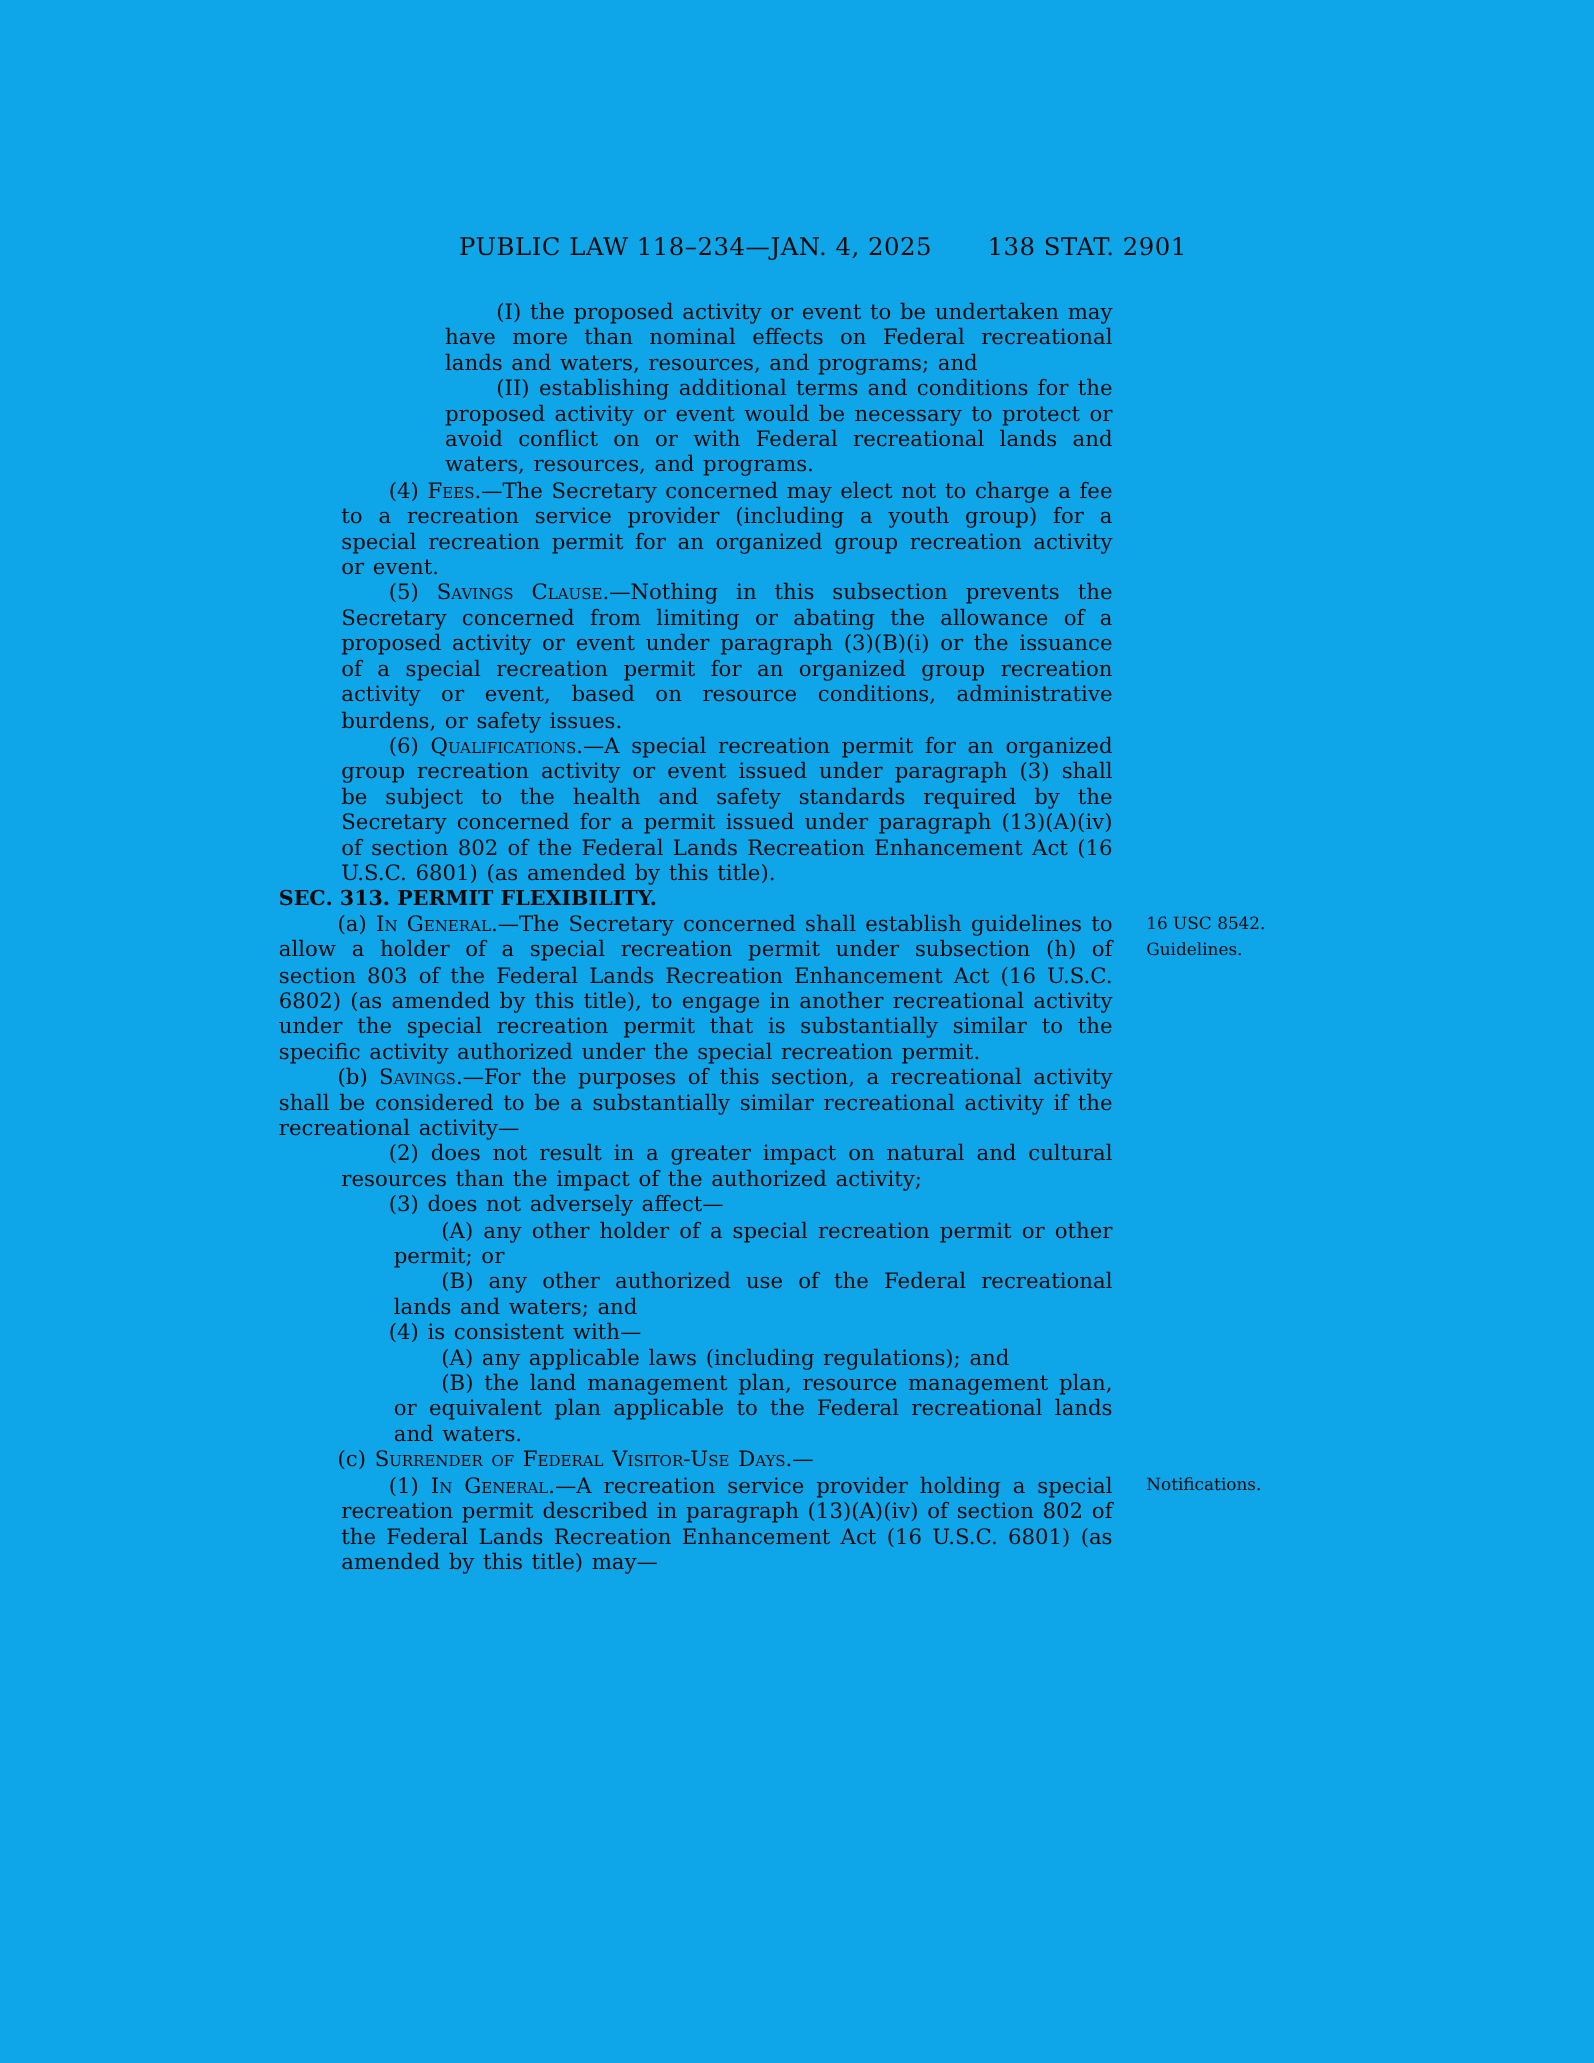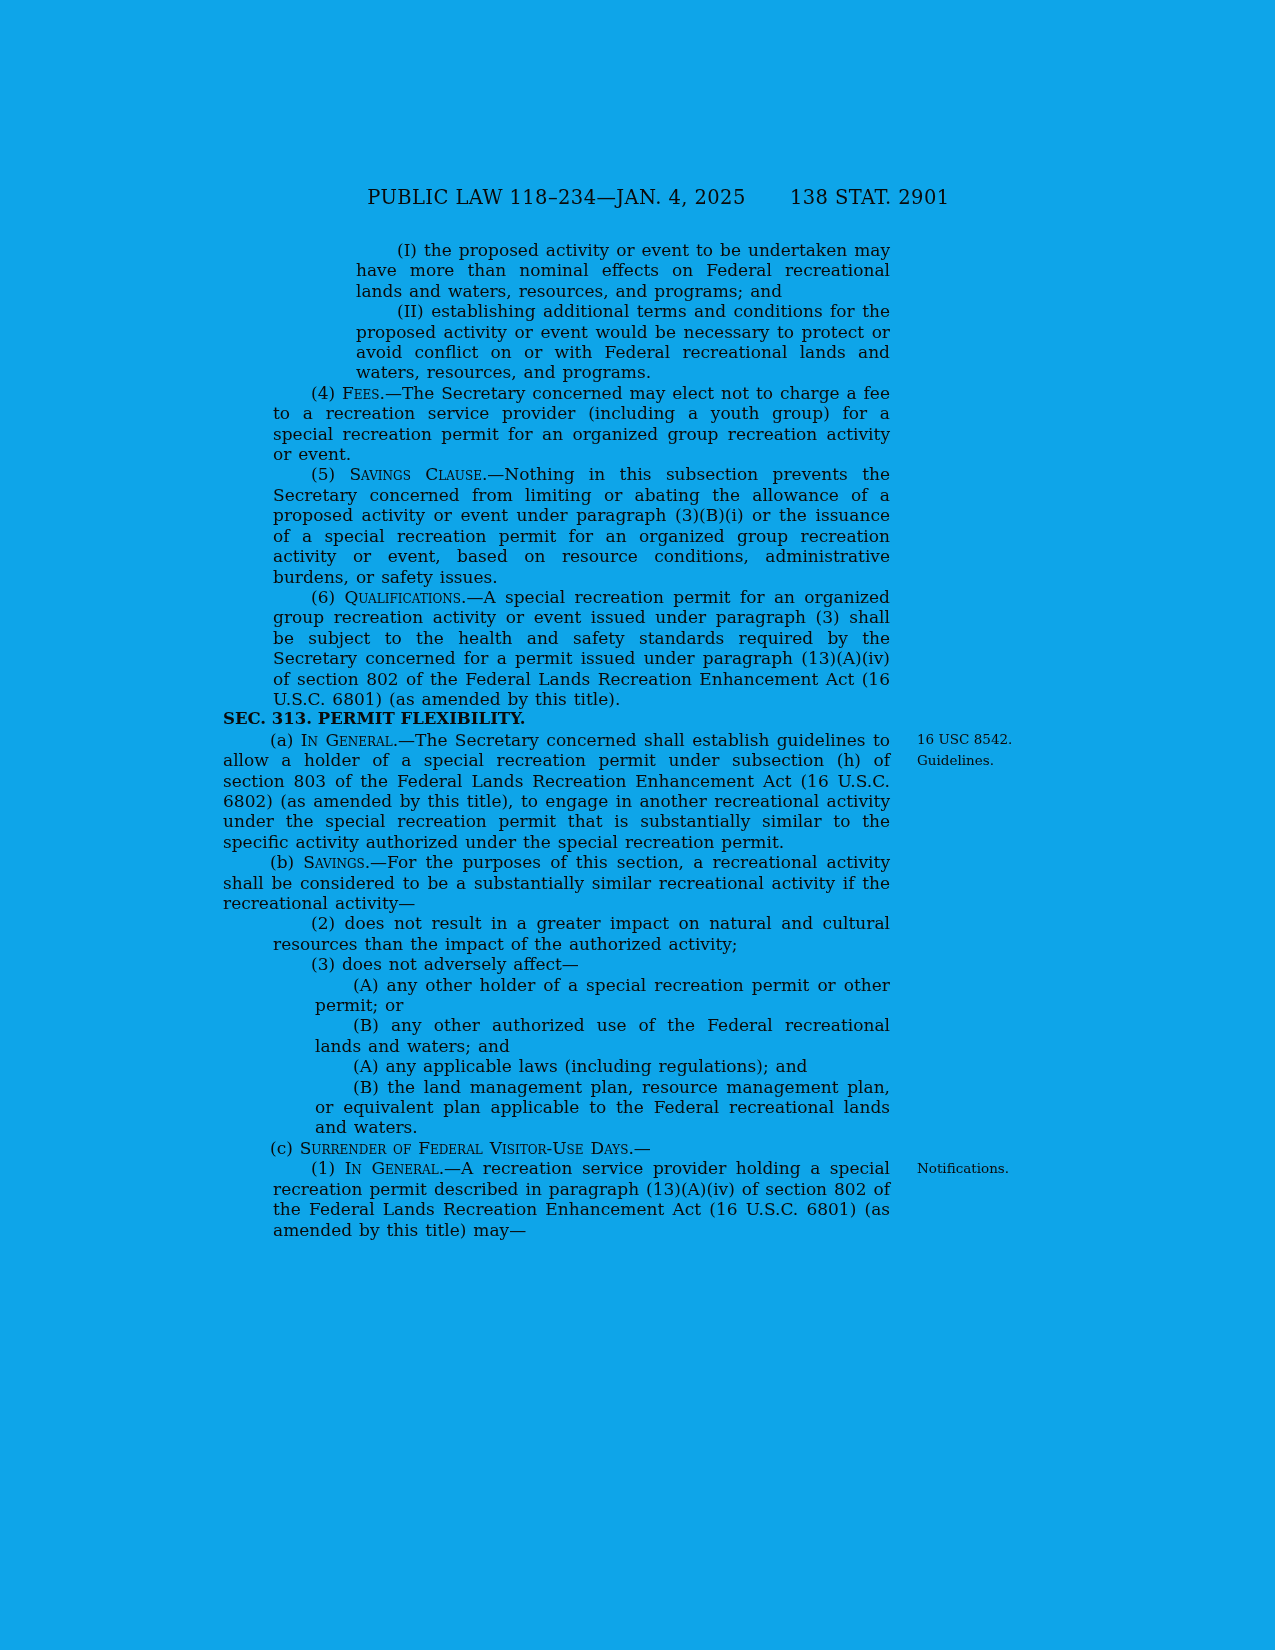--- a/index.html
+++ b/index.html
@@ -77,20 +77,21 @@
 
 
     <p class="lvl-1"><span>(2) </span><span class="sc"></span><span>does not result in a greater impact on natural and cultural resources than the impact of the authorized activity;</span></p>
 
     <p class="lvl-1"><span>(3) </span><span class="sc"></span><span>does not adversely affect—</span></p>
 
     <p class="lvl-A"><span>(A) </span><span class="sc"></span><span>any other holder of a special recreation permit or other permit; or</span></p>
 
     <p class="lvl-A"><span>(B) </span><span class="sc"></span><span>any other authorized use of the Federal recreational lands and waters; and</span></p>
 
+    <p class="lvl-1"><span>(4) </span><span class="sc"></span><span>is consistent with—</span></p>
 
     <p class="lvl-A"><span>(A) </span><span class="sc"></span><span>any applicable laws (including regulations); and</span></p>
 
     <p class="lvl-A"><span>(B) </span><span class="sc"></span><span>the land management plan, resource management plan, or equivalent plan applicable to the Federal recreational lands and waters.</span></p>
 
     <p class="lvl-a"><span>(c) </span><span class="sc">Surrender of Federal Visitor-Use Days</span><span>.—</span><span class="note">Notifications.</span></p>
 
     <p class="lvl-1"><span>(1) </span><span class="sc">In General</span><span>.—A recreation service provider holding a special recreation permit described in paragraph (13)(A)(iv) of section 802 of the Federal Lands Recreation Enhancement Act (16 U.S.C. 6801) (as amended by this title) may—</span></p>
 
   </div>

